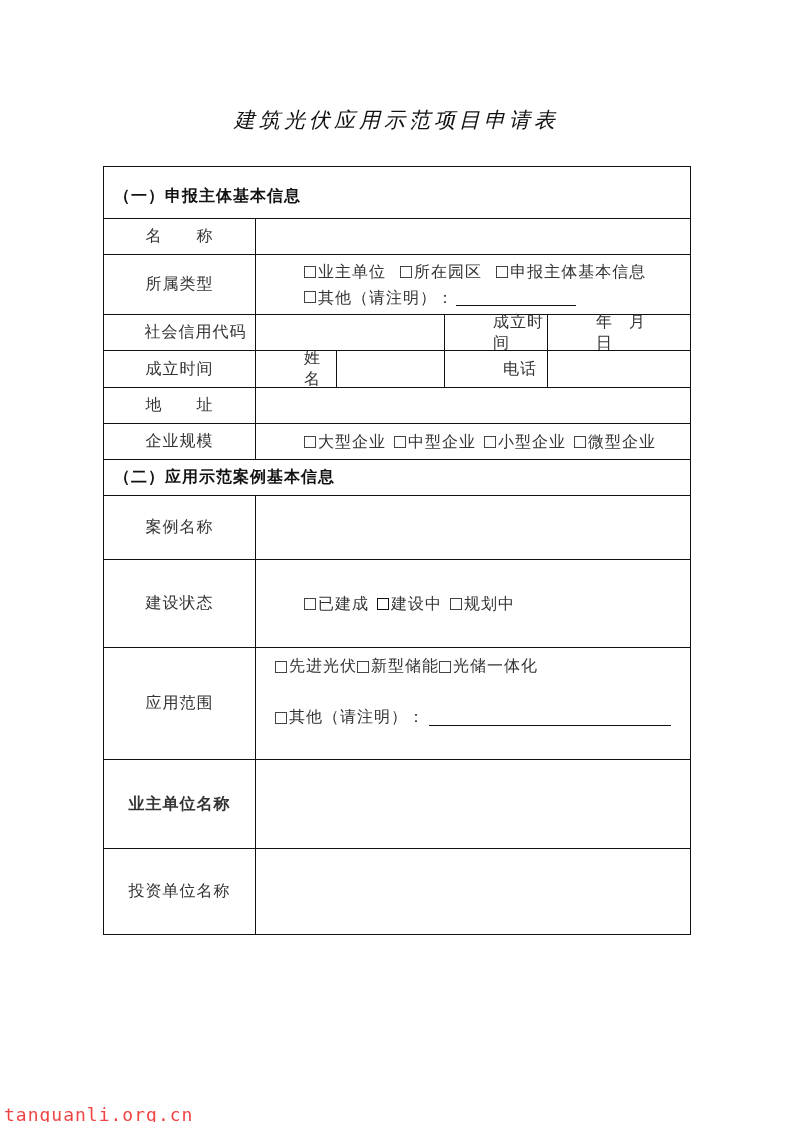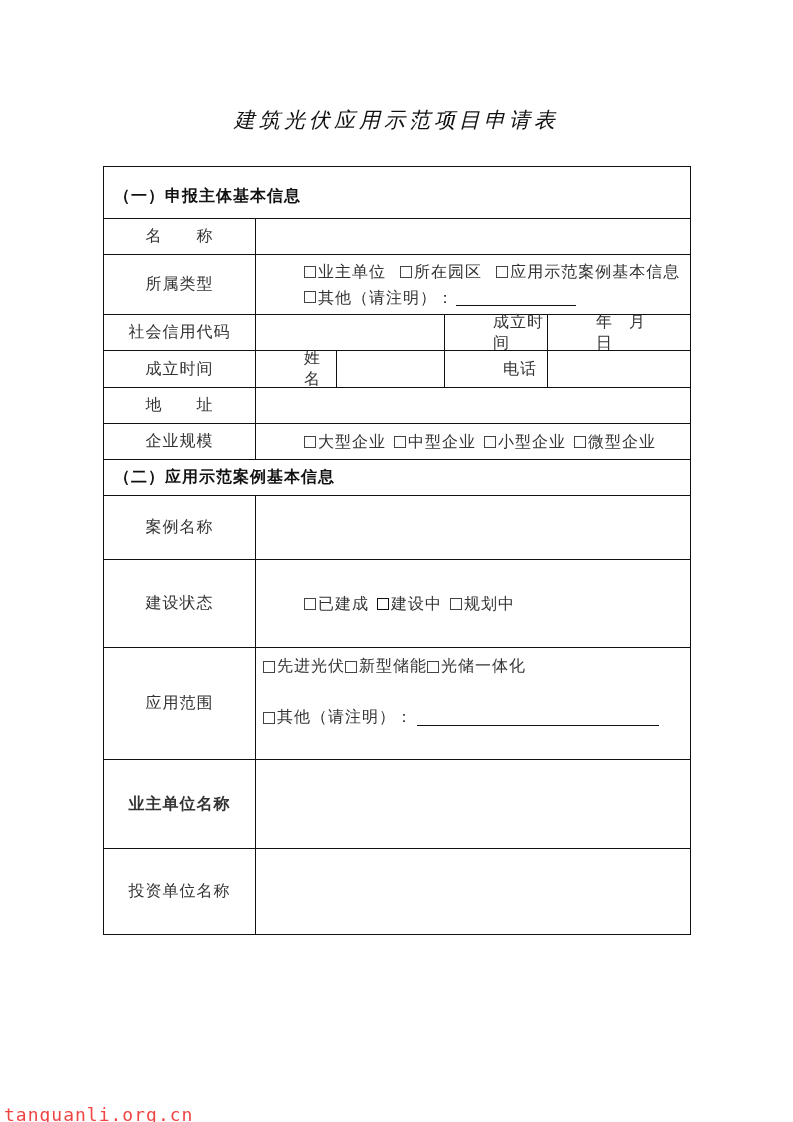--- a/index.html
+++ b/index.html
@@ -55,35 +55,35 @@
         <span class="opt">
             <span class="box"></span>
             <span>业主单位</span>
           </span>
         <span class="opt">
             <span class="box"></span>
             <span>所在园区</span>
           </span>
         <span class="opt tight">
             <span class="box"></span>
-            <span>应用示范案例基本信息</span>
+            <span>申报主体基本信息</span>
           </span>
       </div>
       <div class="line-block">
         <span class="opt">
             <span class="box"></span>
             <span>其他（请注明）：</span>
             <span class="uline" style="width:120px;margin-left:2px;"></span>
           </span>
       </div>
     </div>
   </div>
 
   <div class="row" style="top:148px;height:36px;">
-    <div class="cell lbl" style="left:0;width:151px;">社会信用代码</div>
+    <div class="cell lbl" style="left:16px;width:151px;">社会信用代码</div>
     <div class="cell vl" style="left:151px;width:189px;"></div>
     <div class="cell vl lbl" style="left:340px;width:103px;">成立时间</div>
     <div class="cell vl" style="left:443px;right:0;justify-content:flex-end;padding-right:26px;letter-spacing:6px;">年 月 日</div>
   </div>
 
   <div class="row" style="top:184px;height:37px;">
     <div class="cell lbl" style="left:0;width:151px;">成立时间</div>
     <div class="cell vl lbl" style="left:151px;width:81px;">姓名</div>
     <div class="cell vl" style="left:232px;width:108px;"></div>
     <div class="cell vl lbl" style="left:340px;width:103px;">电话</div>
@@ -139,21 +139,21 @@
     </div>
   </div>
 
   <div class="row" style="top:329px;height:64px;">
     <div class="cell lbl" style="left:0;width:151px;">案例名称</div>
     <div class="cell vl" style="left:151px;right:0;"></div>
   </div>
 
   <div class="row" style="top:481px;height:112px;">
     <div class="cell lbl" style="left:0;width:151px;">应用范围</div>
-    <div class="cell vl" style="left:151px;right:0;display:block;padding-left:7px;letter-spacing:1px;">
+    <div class="cell vl" style="left:151px;right:0;display:block;padding-left:19px;letter-spacing:1px;">
       <div style="margin-top:6px;height:25px;display:flex;align-items:center;">
         <span class="opt tight">
             <span class="box"></span>
             <span>先进光伏</span>
           </span>
         <span class="opt tight">
             <span class="box"></span>
             <span>新型储能</span>
           </span>
         <span class="opt tight">

